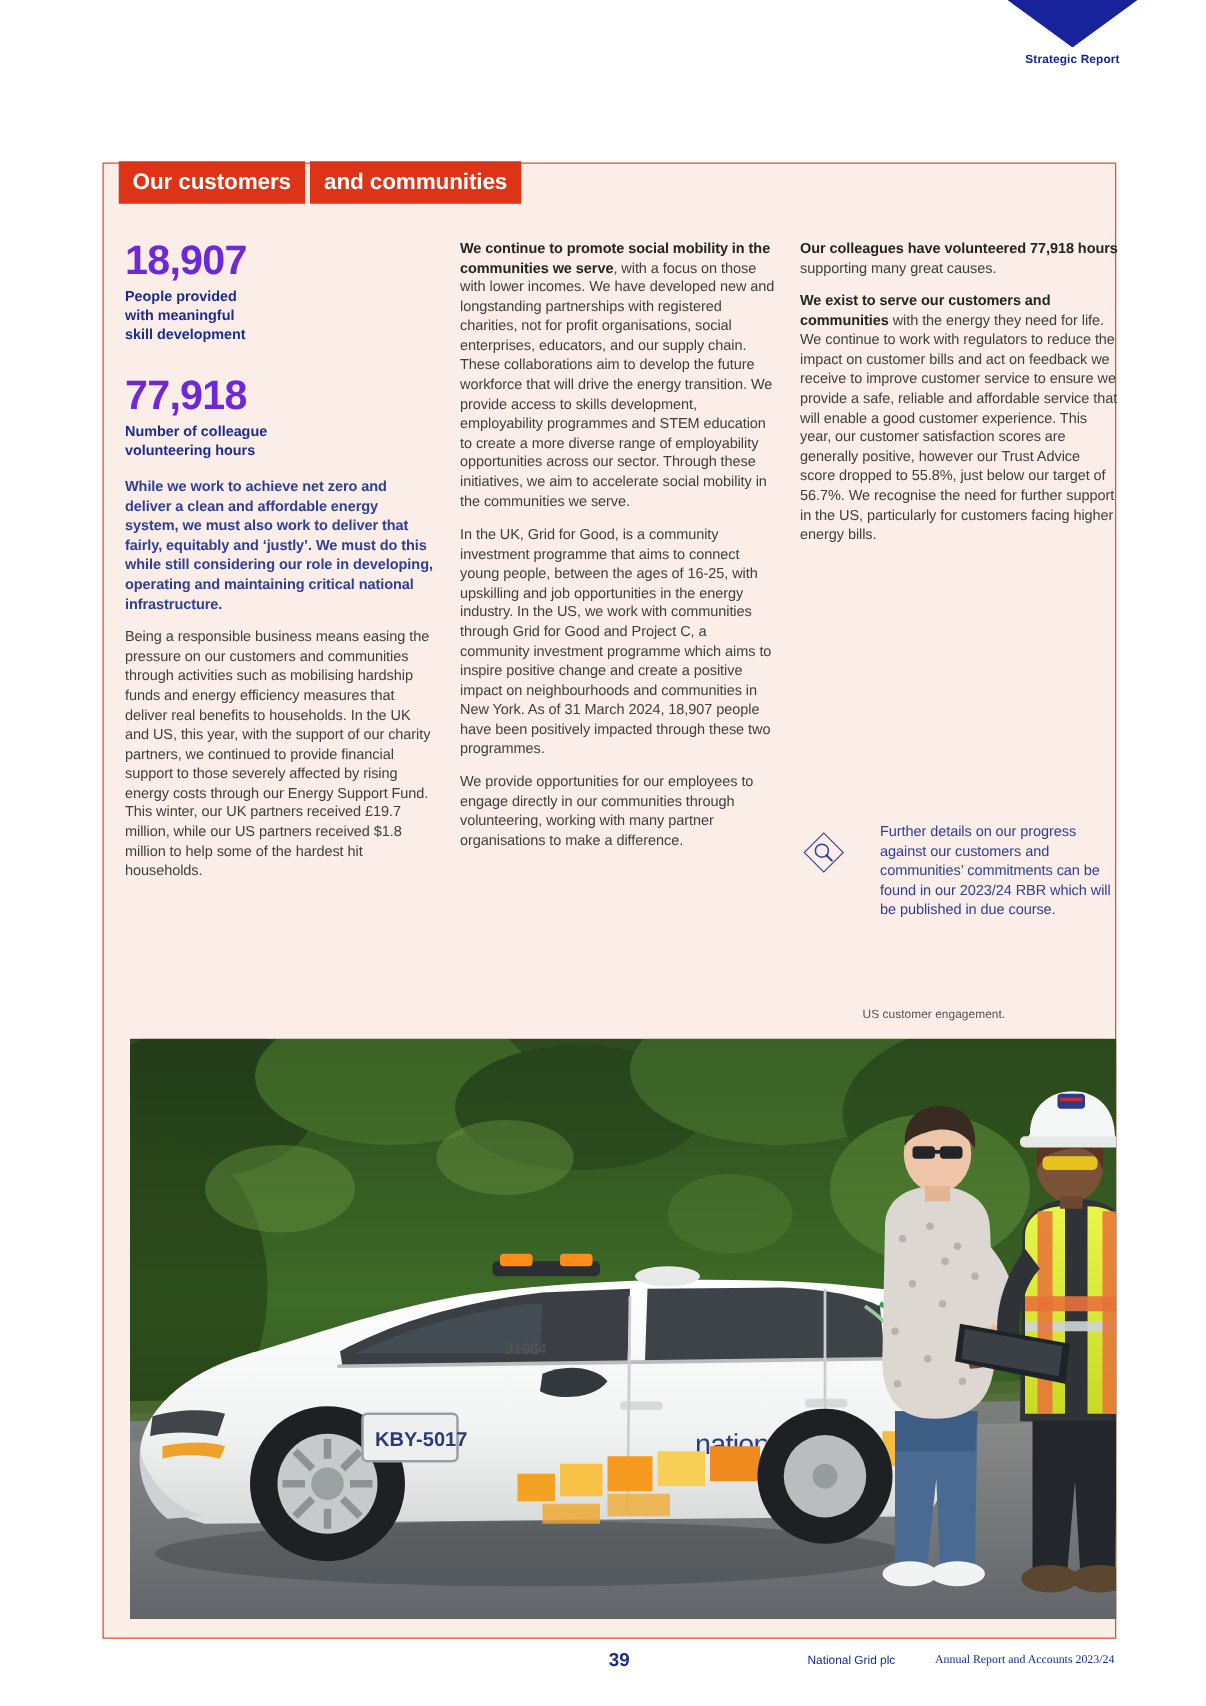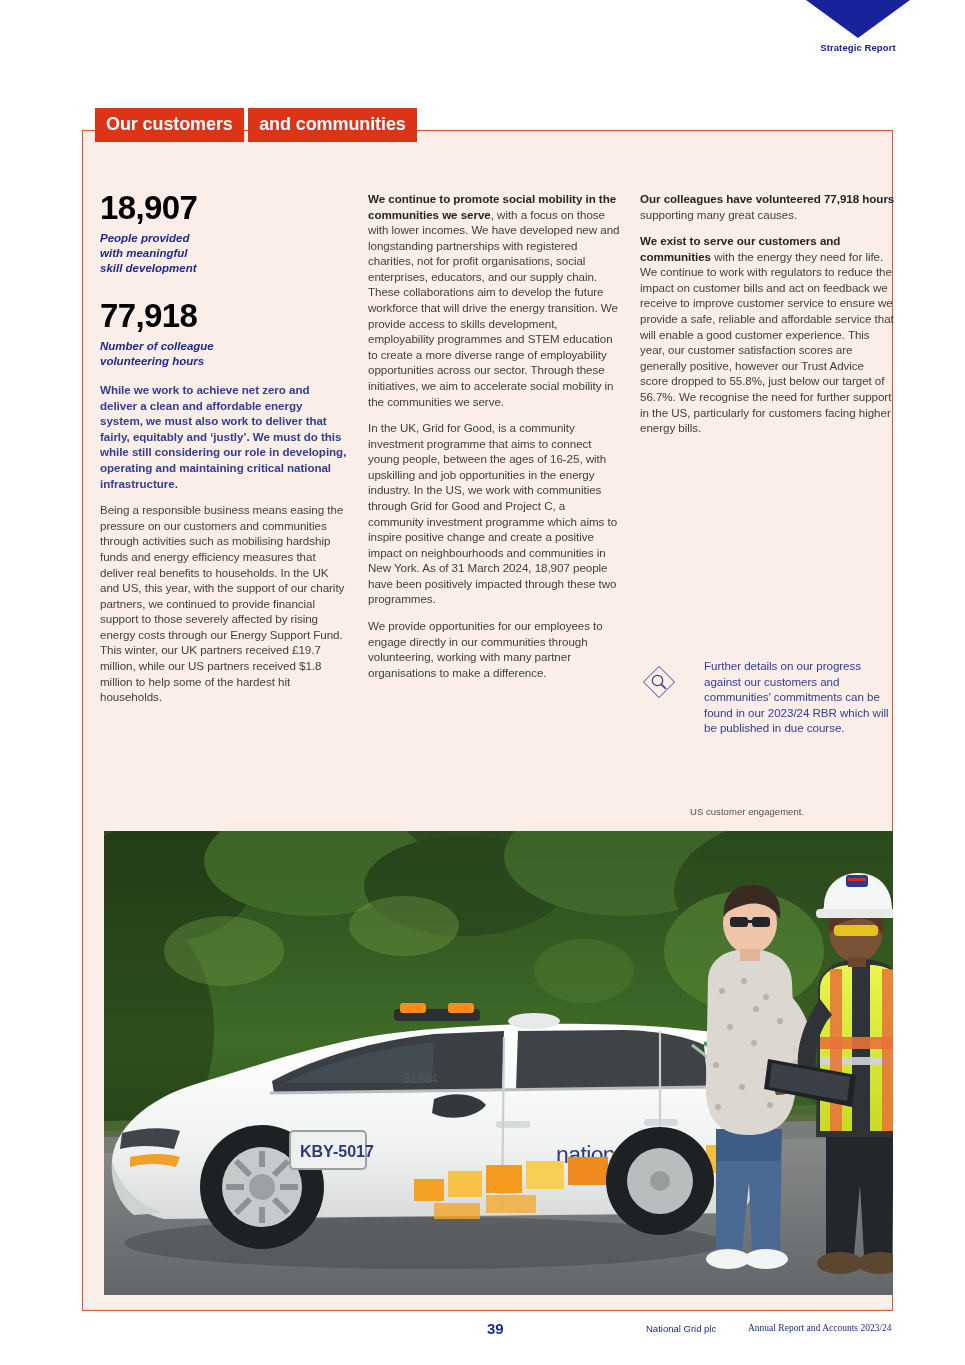--- a/index.html
+++ b/index.html
@@ -28,43 +28,43 @@
 
   
   .panel {
     position: absolute;
     left: 82px; top: 130px; width: 811px; height: 1181px;
     background: #FBEDE8;
     border: 1.5px solid #E1512B;
   }
 
   
-  .banner-wrap { position: absolute; left: 95px; top: 104px; z-index: 5; }
+  .banner-wrap { position: absolute; left: 95px; top: 125px; z-index: 5; }
   .banner {
     display: inline-block;
     background: #DD3317; color: #ffffff;
     font-size: 18px; font-weight: bold; letter-spacing: -.1px;
     padding: 6px 11px 7px 11px;
     white-space: nowrap;
   }
   .banner.two { margin-top: 4px; }
 
   
   .col { position: absolute; top: 191px; }
   .col-left  { left: 100px; width: 248px; }
   .col-mid   { left: 368px; width: 253px; }
   .col-right { left: 640px; width: 255px; }
 
   .stat-num {
-    color: #000000; font-weight: bold; font-size: 33px;
+    color: #6d28d9; font-weight: bold; font-size: 33px;
     letter-spacing: -.6px; line-height: 1.02;
   }
   .stat-label {
     color: #1B2B8F; font-weight: bold; font-size: 11.5px;
-    line-height: 1.32; margin-top: 6px; letter-spacing: 0; font-style: italic;
+    line-height: 1.32; margin-top: 6px; letter-spacing: 0;
   }
   .stat-block-2 { margin-top: 23px; }
 
   p.body {
     font-size: 11.6px; line-height: 1.345;
     color: #3F3F3F; margin-bottom: 11px; letter-spacing: -.05px;
   }
   p.body.blue { color: #2F3F92; font-weight: bold; }
   p.body b { font-weight: bold; color: #242424; }
   .col-left p.body:first-of-type { margin-top: 13px; }

